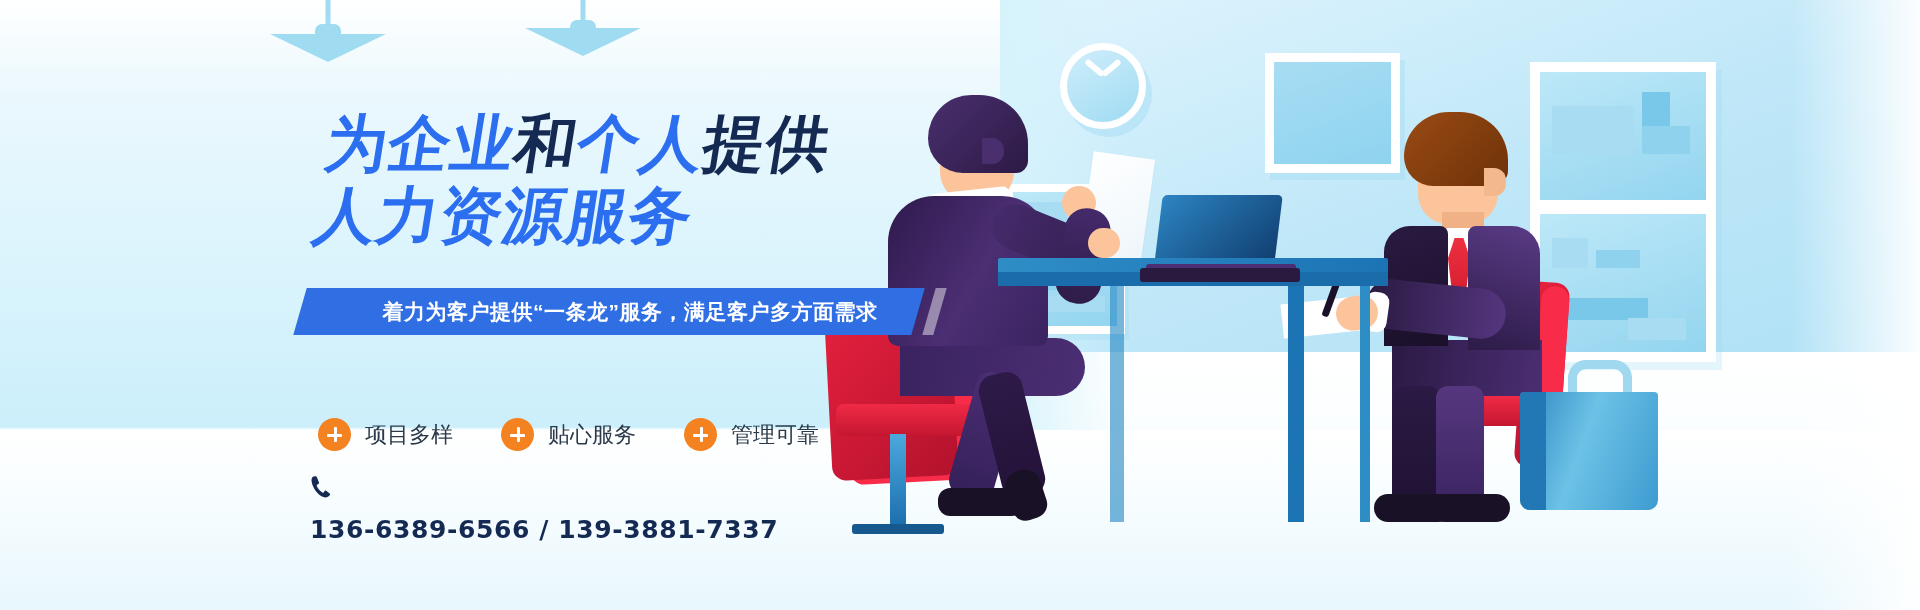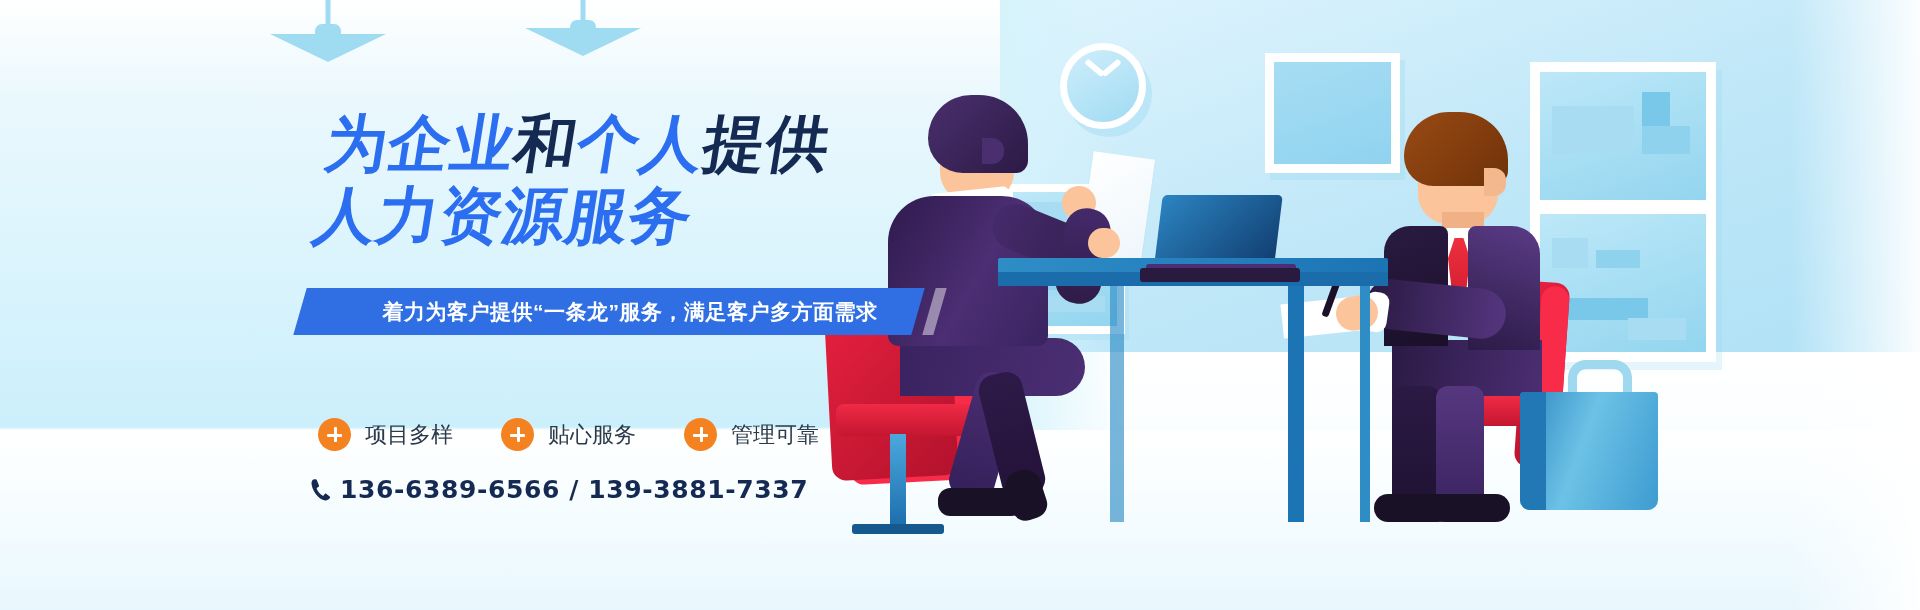--- a/index.html
+++ b/index.html
@@ -146,21 +146,21 @@
     width:33px;height:33px;border-radius:50%;background:#f58220;
     position:relative;flex:none;
   }
   .plus:before,.plus:after{
     content:"";position:absolute;background:#fff;border-radius:1px;
   }
   .plus:before{left:9px;top:15.5px;width:15px;height:3px;}
   .plus:after{left:15.5px;top:9px;width:3px;height:15px;}
   .feature-label{color:#2b3a4a;font-size:22px;white-space:nowrap;}
   .phone{
-    position:absolute;left:310px;top:475px;display:flex;align-items:center;gap:8px;
+    position:absolute;left:310px;top:475px;display:flex;align-items:flex-start;gap:16px;flex-direction:column;
   }
   .phone-icon{width:22px;height:24px;flex:none;}
   .phone-num{
     color:#152a52;font-size:25px;font-weight:900;letter-spacing:.6px;
     font-family:"DejaVu Sans","Liberation Sans",sans-serif;white-space:nowrap;
   }
 </style>
 </head>
 <body>
 

